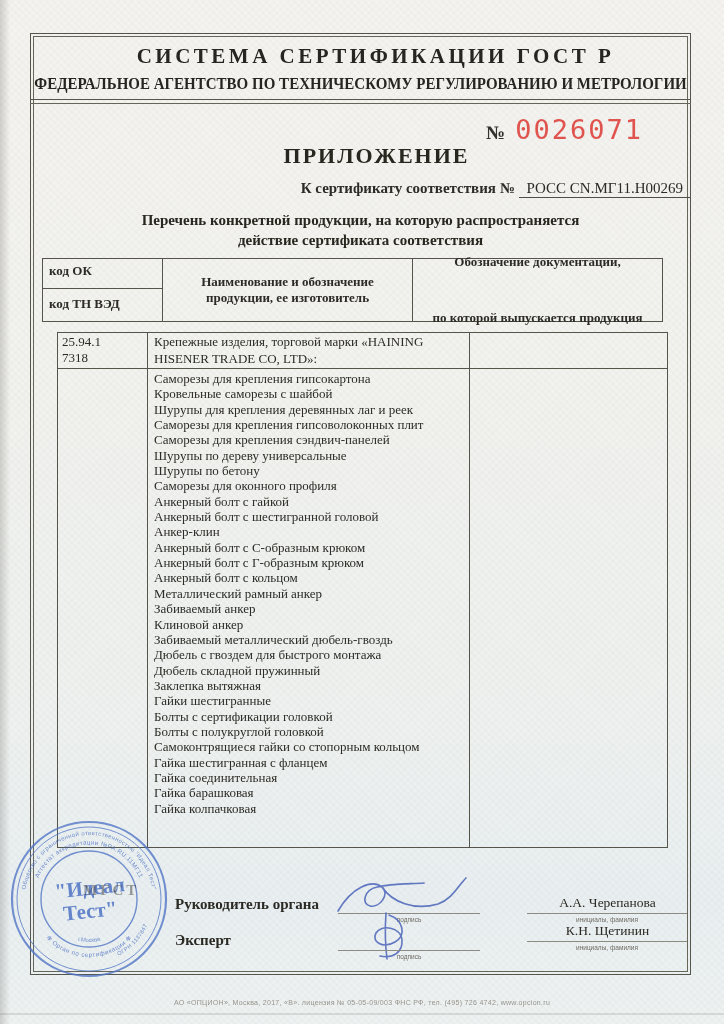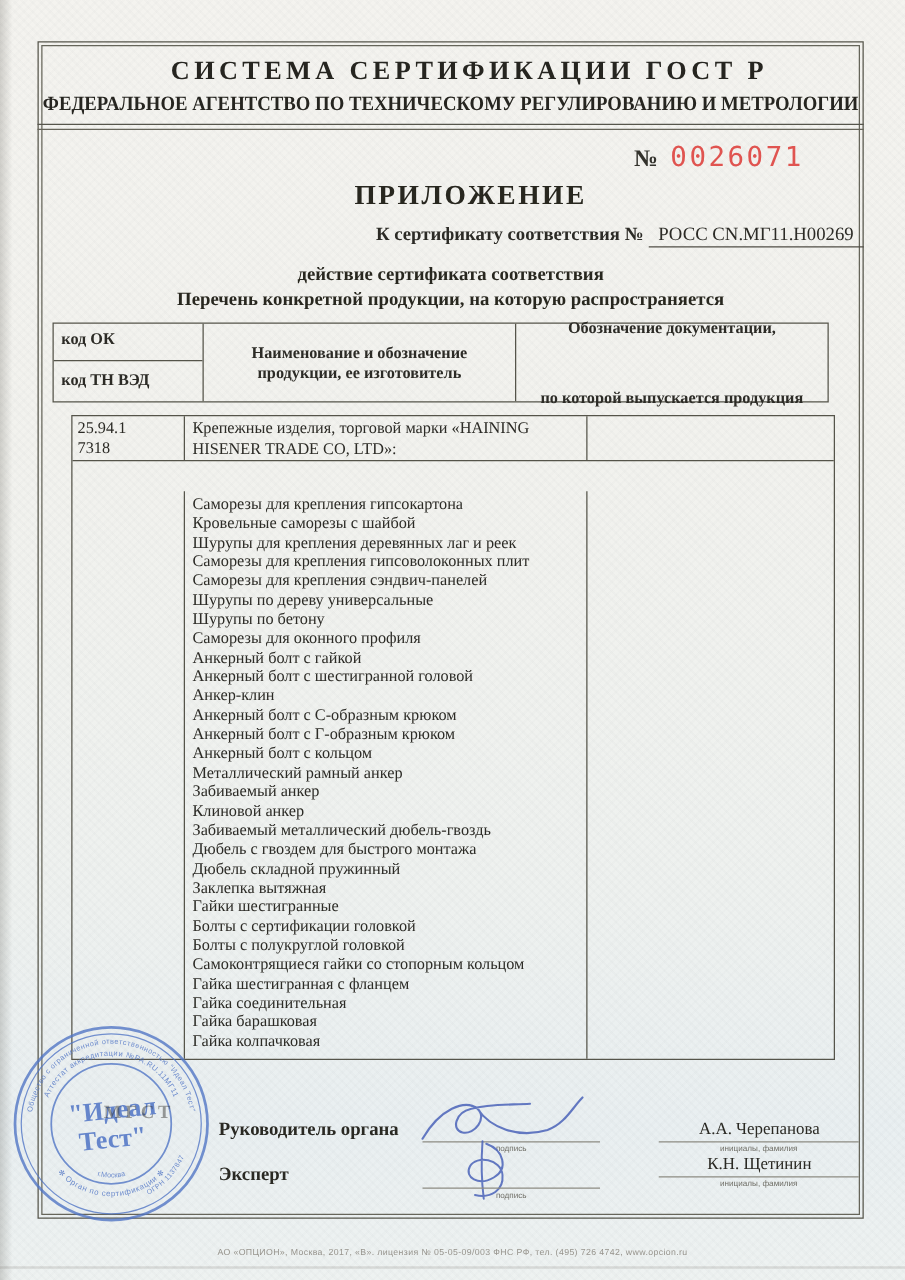--- a/index.html
+++ b/index.html
@@ -21,40 +21,40 @@
   .content{position:absolute;left:30px;top:33px;width:661px;height:942px;}
   .head-rule{position:absolute;left:0;top:66px;width:100%;height:3px;
     border-top:1.4px solid #56554b;border-bottom:1px solid #66655a;}
   .title1{position:absolute;top:11px;left:0;width:100%;text-align:center;
     font-size:21px;font-weight:bold;letter-spacing:3.5px;white-space:nowrap;color:#262520;margin-left:15px;}
   .title2{position:absolute;top:43px;left:0;width:100%;text-align:center;
     font-size:15px;font-weight:bold;letter-spacing:0px;transform:scaleY(1.08);white-space:nowrap;color:#262520;}
   .blank-no{position:absolute;top:81px;right:48px;white-space:nowrap;}
   .blank-no .nosign{font-size:19px;font-weight:bold;color:#33322c;margin-right:10px;}
   .blank-no .digits{font-family:"DejaVu Sans Mono","Liberation Mono",monospace;
-    font-size:22px;letter-spacing:2px;color:#e05450;}
+    font-size:27px;letter-spacing:2px;color:#e05450;}
   .doc-title{position:absolute;top:110px;left:16px;width:100%;text-align:center;
     font-size:22px;font-weight:bold;letter-spacing:2px;color:#28271f;}
   .cert-line{position:absolute;top:147px;left:0;width:100%;text-align:right;font-size:15px;}
   .cert-line .lbl{font-weight:bold;}
   .cert-line .num{border-bottom:1px solid #504e46;padding:0 8px 1px;}
   .subtitle{position:absolute;top:177px;left:0;width:100%;text-align:center;
     font-size:15px;font-weight:bold;line-height:20px;color:#28271f;}
   
   .header-table{position:absolute;left:12px;top:225px;width:619px;height:62px;
     border:1px solid #55544a;display:flex;font-size:13px;font-weight:600;line-height:16px;}
   .ht-col1{width:120px;border-right:1px solid #55544a;display:flex;flex-direction:column;box-sizing:border-box;}
   .ht-col1 .cell-top{flex:1;border-bottom:1px solid #55544a;padding:4px 6px 0;}
   .ht-col1 .cell-bottom{flex:1;padding:7px 6px 0;}
   .ht-col2{width:250px;border-right:1px solid #55544a;display:flex;flex-direction:column;
     align-items:center;justify-content:center;text-align:center;box-sizing:border-box;}
   .ht-col3{flex:1;display:flex;flex-direction:column;align-items:center;justify-content:center;text-align:center;gap:40px;}
   
   .data-table{position:absolute;left:27px;top:299px;width:609px;height:514px;
-    border:1px solid #55544a;display:flex;flex-direction:column;font-size:13px;box-sizing:content-box;gap:24px;}
+    border:1px solid #55544a;display:flex;flex-direction:column;font-size:13px;box-sizing:content-box;}
   .dt-row1{display:flex;border-bottom:1px solid #55544a;min-height:35px;}
   .dt-row2{display:flex;flex:1;min-height:0;}
   .dt-c1{width:90px;border-right:1px solid #55544a;padding:1px 4px;line-height:16px;box-sizing:border-box;}
   .dt-c2{width:322px;border-right:1px solid #55544a;padding:1px 6px;line-height:16.5px;box-sizing:border-box;}
   .dt-c3{flex:1;}
   .dt-row2 .dt-c2{padding-top:2px;line-height:15.35px;}
   .product-line{white-space:normal;}
   
   .sig-label{position:absolute;font-size:15px;font-weight:bold;color:#2a2923;}
   .sline{position:absolute;height:0;border-top:1px solid #8d8c83;}
@@ -85,22 +85,22 @@
     </div>
 
     <div class="doc-title">ПРИЛОЖЕНИЕ</div>
 
     <div class="cert-line">
       <span class="lbl">К сертификату соответствия №</span>
       <span class="num">РОСС CN.МГ11.Н00269</span>
     </div>
 
     <div class="subtitle">
+      <div>Перечень конкретной продукции,  на которую распространяется</div>
       <div>действие сертификата соответствия</div>
-      <div>Перечень конкретной продукции,  на которую распространяется</div>
     </div>
 
     <div class="header-table">
       <div class="ht-col1">
         <div class="cell-top">код ОК</div>
         <div class="cell-bottom">код ТН ВЭД</div>
       </div>
       <div class="ht-col2">
         <div>Наименование и обозначение</div>
         <div>продукции, ее изготовитель</div>

